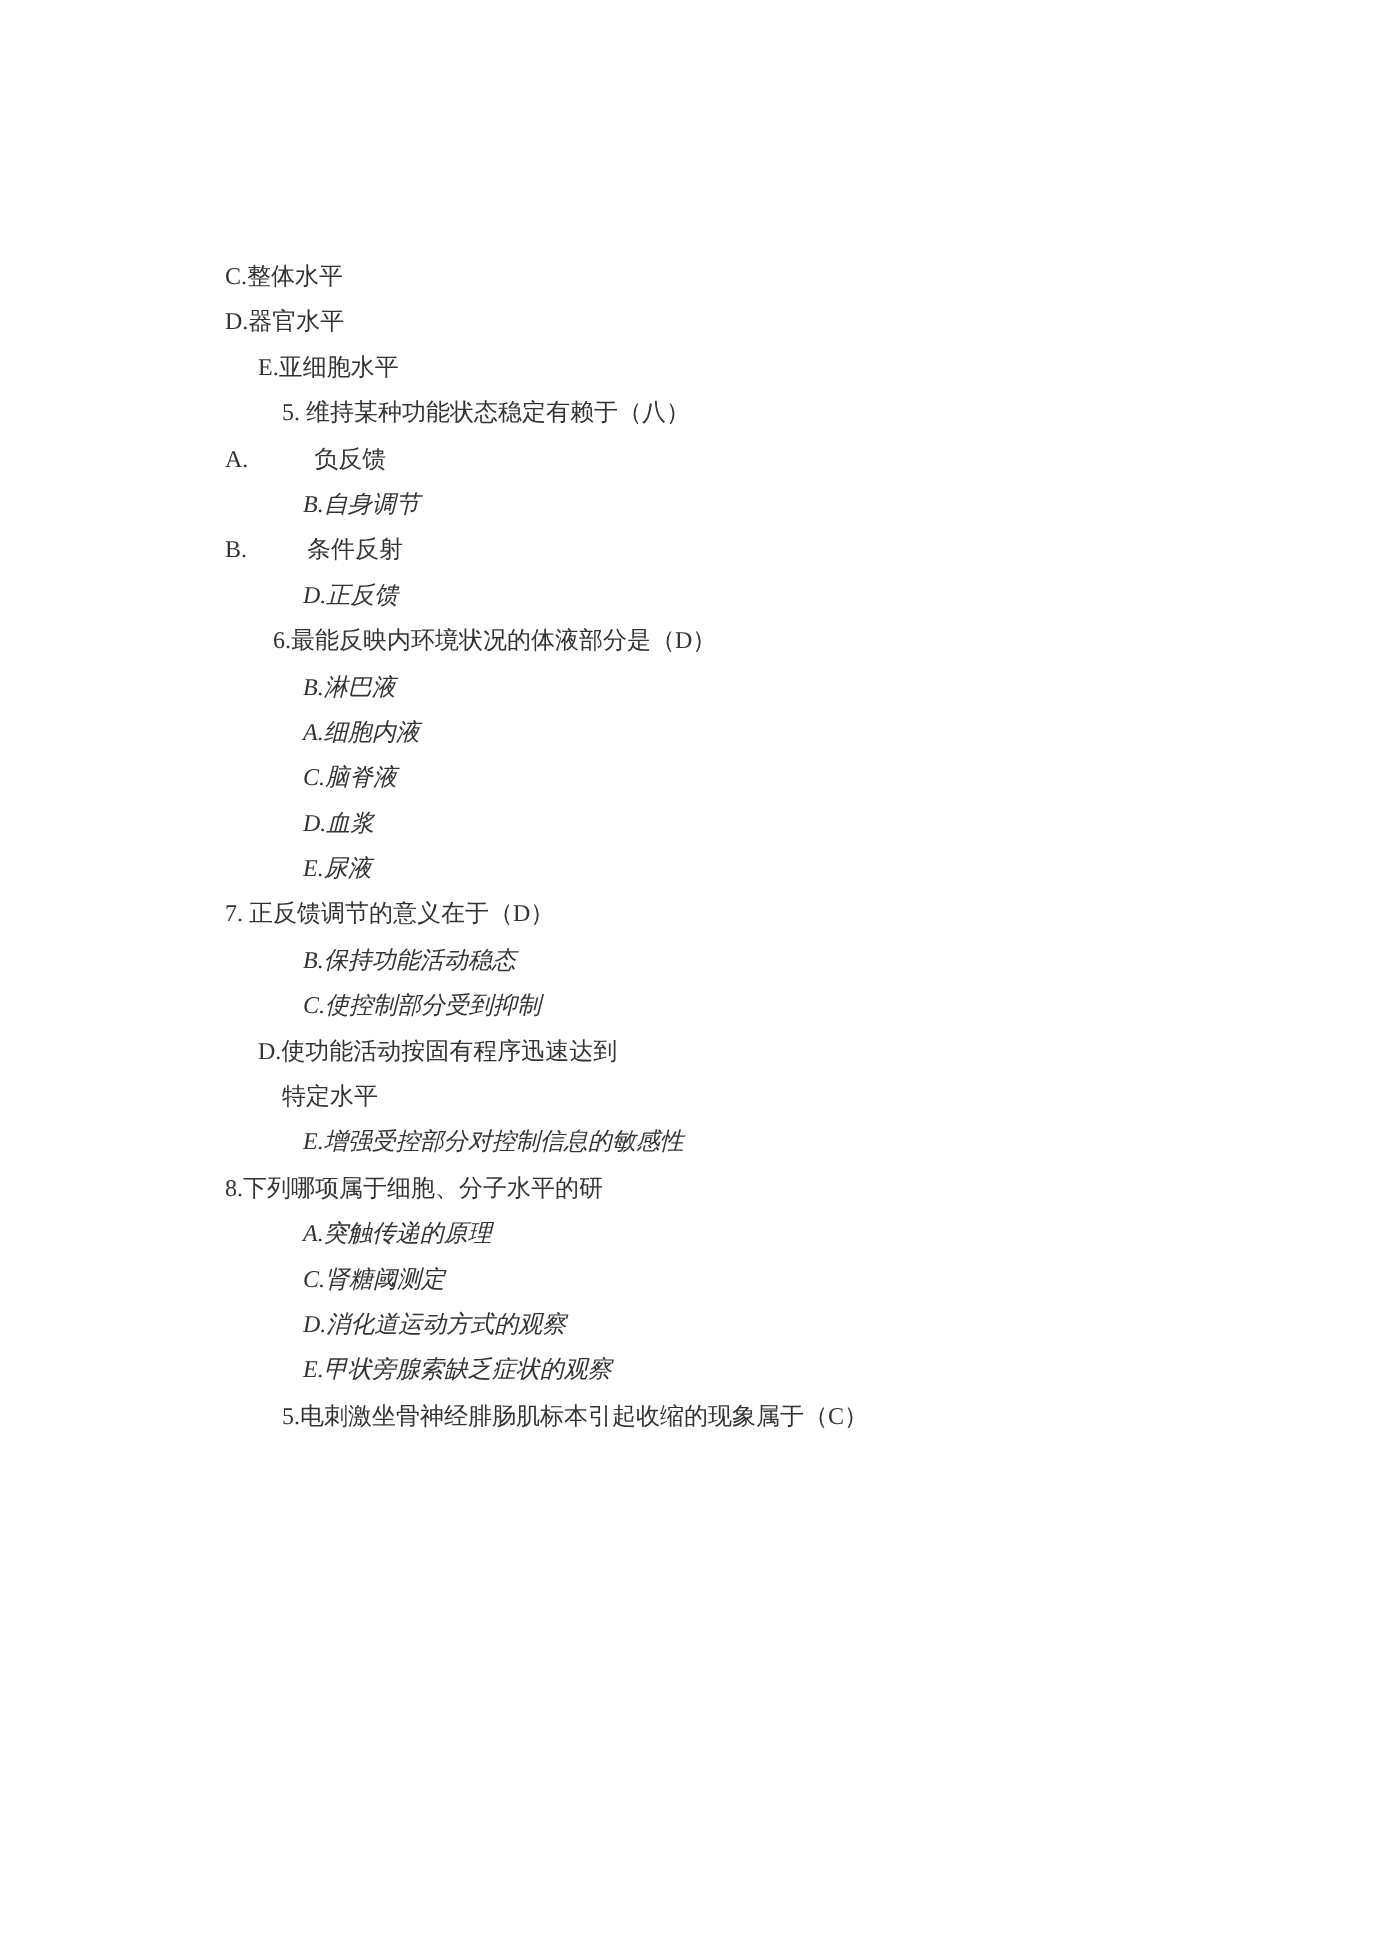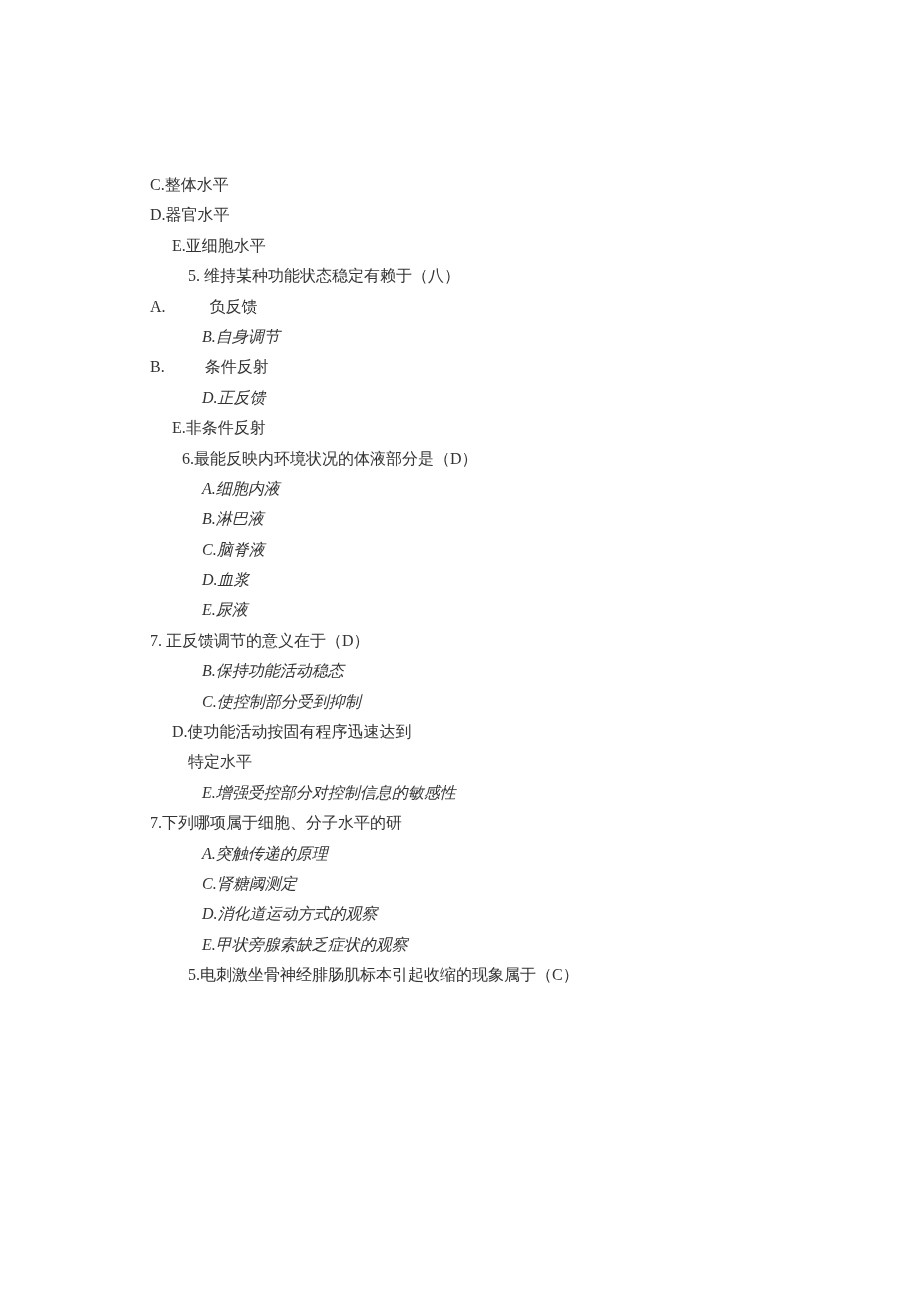--- a/index.html
+++ b/index.html
@@ -33,32 +33,31 @@
 <div class="page">
 
 <div class="line i0">C.整体水平</div>
     <div class="line i0">D.器官水平</div>
     <div class="line i1">E.亚细胞水平</div>
     <div class="line i2">5. 维持某种功能状态稳定有赖于（八）</div>
     <div class="line i0">A.           负反馈</div>
     <div class="line i4">B.自身调节</div>
     <div class="line i0">B.          条件反射</div>
     <div class="line i4">D.正反馈</div>
-    <div class="line i1">E.非条件反射</div>
     <div class="line i6"> 6.最能反映内环境状况的体液部分是（D）</div>
+    <div class="line i4">B.淋巴液</div>
     <div class="line i4">A.细胞内液</div>
-    <div class="line i4">B.淋巴液</div>
     <div class="line i4">C.脑脊液</div>
     <div class="line i4">D.血浆</div>
     <div class="line i4">E.尿液</div>
     <div class="line i0">7. 正反馈调节的意义在于（D）</div>
     <div class="line i4">B.保持功能活动稳态</div>
     <div class="line i4">C.使控制部分受到抑制</div>
     <div class="line i1">D.使功能活动按固有程序迅速达到</div>
     <div class="line i2">特定水平</div>
     <div class="line i4">E.增强受控部分对控制信息的敏感性</div>
-    <div class="line i0">7.下列哪项属于细胞、分子水平的研</div>
+    <div class="line i0">8.下列哪项属于细胞、分子水平的研</div>
     <div class="line i4">A.突触传递的原理</div>
     <div class="line i4">C.肾糖阈测定</div>
     <div class="line i4">D.消化道运动方式的观察</div>
     <div class="line i4">E.甲状旁腺索缺乏症状的观察</div>
     <div class="line i2">5.电刺激坐骨神经腓肠肌标本引起收缩的现象属于（C）</div>
   </div>
 
 </body></html>

